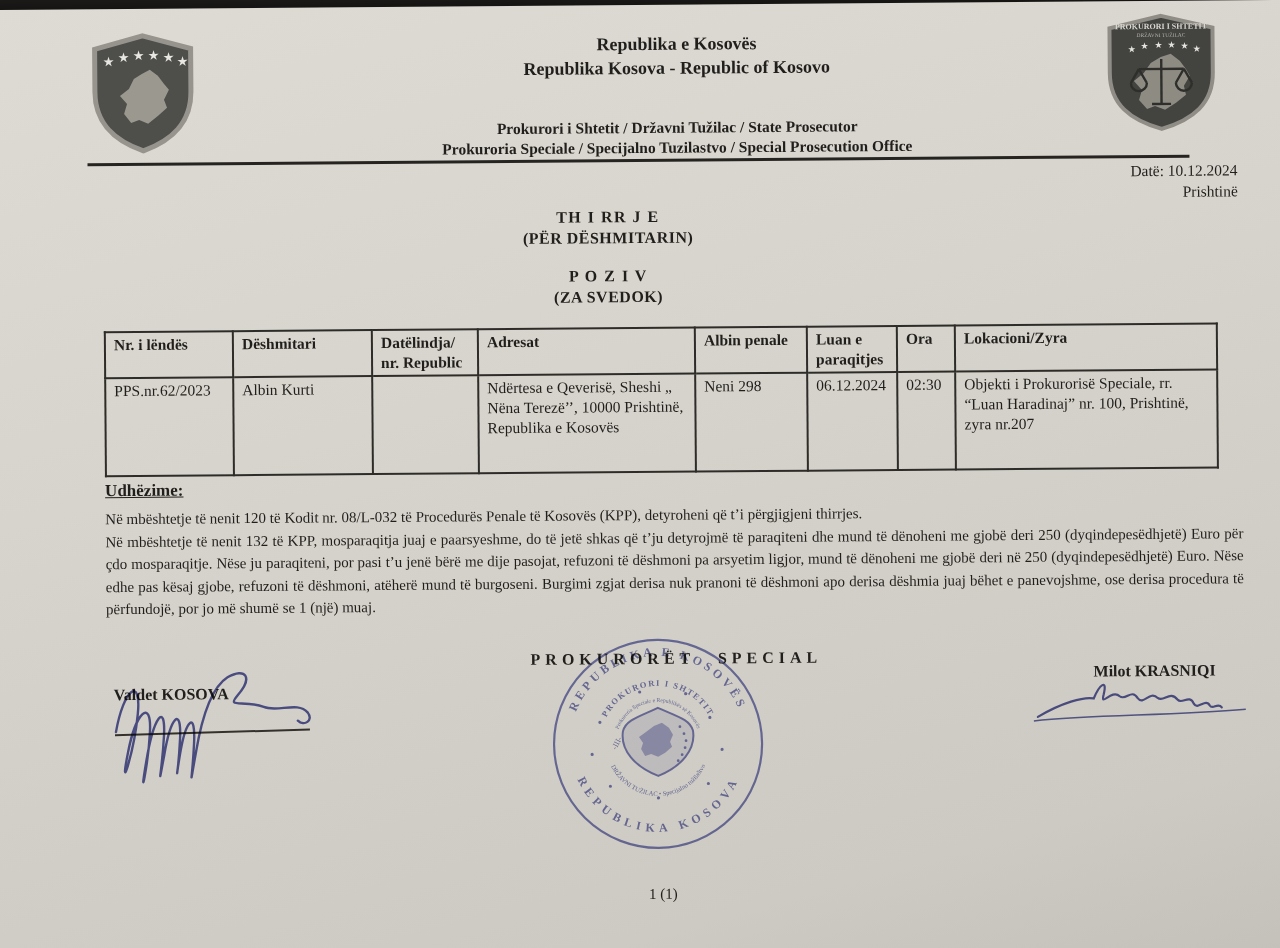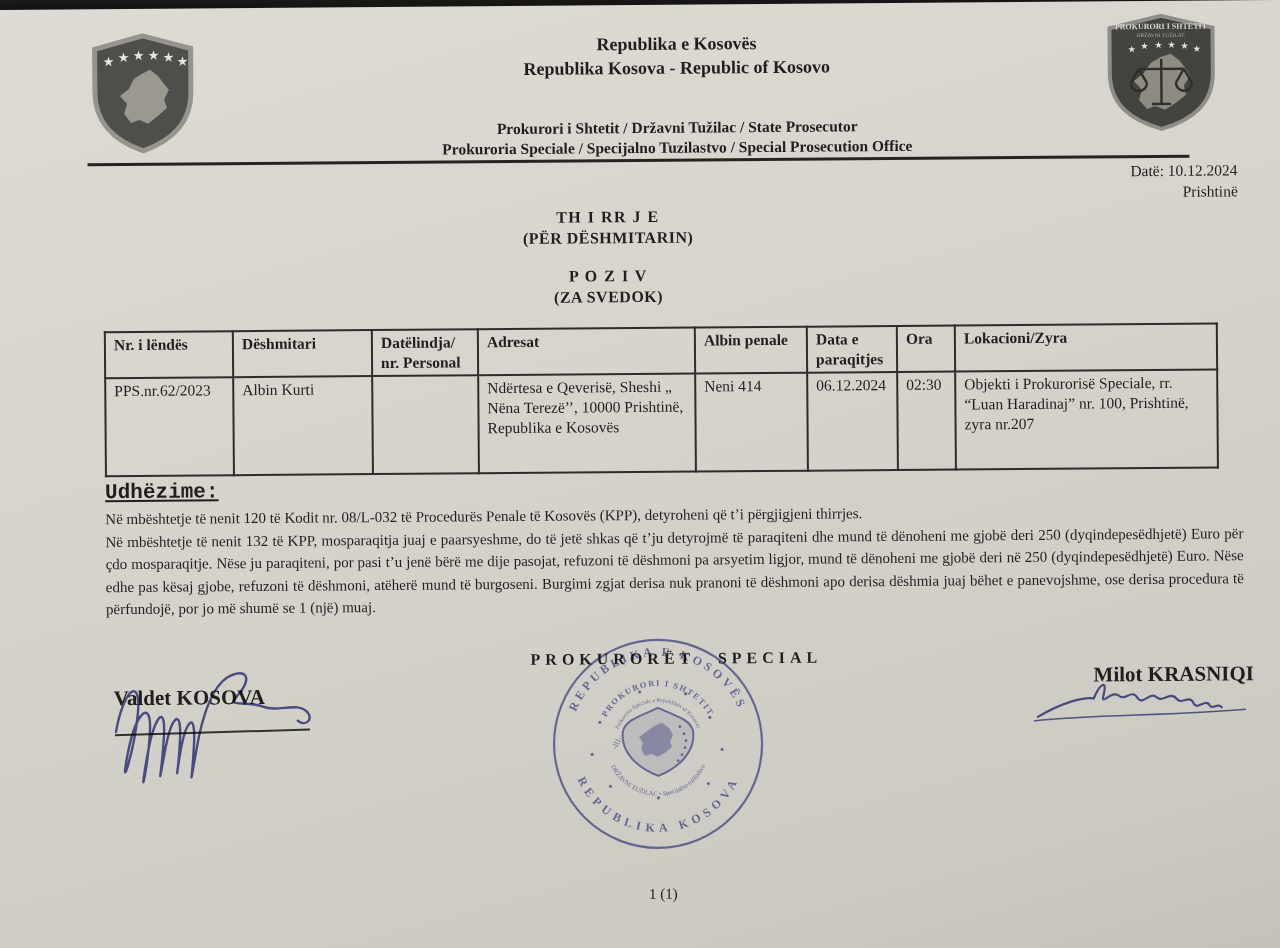--- a/index.html
+++ b/index.html
@@ -25,26 +25,26 @@
   .doc-title{font-size:16px;font-weight:bold;line-height:21px;letter-spacing:1.5px;}
 
   table.summons{border-collapse:collapse;table-layout:fixed;width:1112px;font-size:15.5px;}
   table.summons th,table.summons td{
     border:2px solid #2e2c28;padding:2px 8px;vertical-align:top;text-align:left;
     line-height:20px;overflow:hidden;
   }
   table.summons th{font-weight:bold;height:40px;}
   table.summons td{height:92px;}
 
-  .instr-head{font-size:21px;font-weight:bold;text-decoration:underline;font-family:Liberation Mono, monospace;}
+  .instr-head{font-size:17px;font-weight:bold;text-decoration:underline;}
   .instr-body{font-size:15px;line-height:22.5px;text-align:justify;}
   .instr-body p{margin:0;}
 
   .sig-title{font-size:16px;font-weight:bold;letter-spacing:5px;word-spacing:14px;}
-  .sig-name{font-size:21px;font-weight:bold;}
+  .sig-name{font-size:16px;font-weight:bold;}
   .footer{font-size:15px;}
 
   .ink{mix-blend-mode:multiply;}
   .sig-line{background:#34312c;height:1.6px;}
 </style>
 </head>
 <body>
 
 <div class="paper">
   <div class="sheet">
@@ -115,33 +115,33 @@
           <col style="width:217px">
         <col style="width:112px">
           <col style="width:90px">
           <col style="width:58px">
           <col style="width:262px">
       </colgroup>
       <tbody>
           <tr>
         <th>Nr. i lëndës</th>
         <th>Dëshmitari</th>
-        <th>Datëlindja/ nr. Personal</th>
+        <th>Datëlindja/ nr. Republic</th>
         <th>Adresat</th>
         <th>Albin penale</th>
-        <th>Data e paraqitjes</th>
+        <th>Luan e paraqitjes</th>
         <th>Ora</th>
         <th>Lokacioni/Zyra</th>
       </tr>
       <tr>
         <td>PPS.nr.62/2023</td>
         <td>Albin Kurti</td>
         <td></td>
         <td>Ndërtesa e Qeverisë, Sheshi „ Nëna Terezë’’, 10000 Prishtinë, Republika e Kosovës</td>
-        <td>Neni 414</td>
+        <td>Neni 298</td>
         <td>06.12.2024</td>
         <td>02:30</td>
         <td>Objekti i Prokurorisë Speciale, rr. “Luan Haradinaj” nr. 100, Prishtinë, zyra nr.207</td>
       </tr>
     </tbody>
       </table>
 
     <div class="abs instr-head" style="left:105px;top:477px;">Udhëzime:</div>
     <div class="abs instr-body" style="left:105px;top:504px;width:1138px;">
       <p>Në mbështetje të nenit 120 të Kodit nr. 08/L-032 të Procedurës Penale të Kosovës (KPP), detyroheni që t’i përgjigjeni thirrjes.</p>

